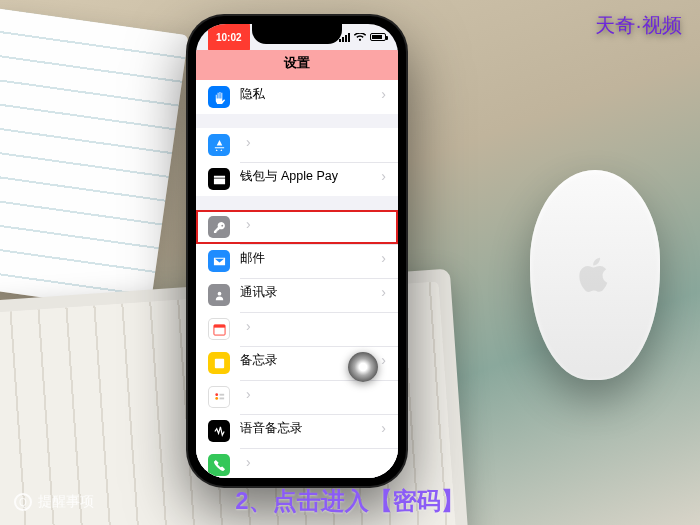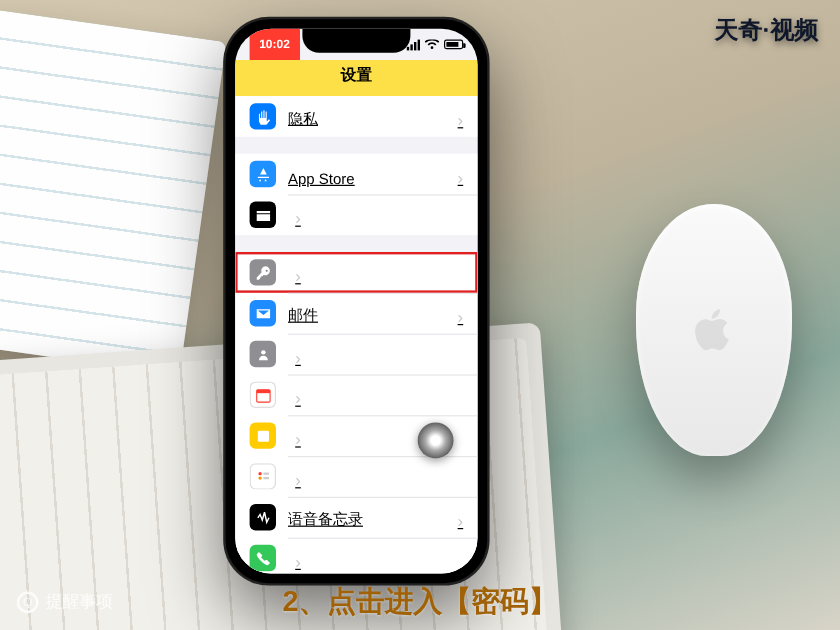--- a/index.html
+++ b/index.html
@@ -66,52 +66,52 @@
   }
   .time-pill { background:#ff3b30; color:#fff; padding:16px 8px; border-radius:10px; font-size:10px;}
   .sig { display:flex; gap:4px; align-items:center;}
   .bars { display:flex; gap:1px; align-items:flex-end;}
   .bars span{ width:2px; background:#000;}
   .bars span:nth-child(1){height:3px}.bars span:nth-child(2){height:5px}
   .bars span:nth-child(3){height:7px}.bars span:nth-child(4){height:9px}
   .batt { width:16px; height:8px; border:1px solid #000; border-radius:2px; position:relative;}
   .batt::after{content:"";position:absolute;right:-3px;top:2px;width:2px;height:4px;background:#000;border-radius:0 1px 1px 0;}
   .batt::before{content:"";position:absolute;inset:1px;right:3px;background:#000;}
-  .header { text-align:center; padding:4px 0 8px; font-size:13px; font-weight:600; background:#fde047;}
+  .header { text-align:center; padding:4px 0 8px; font-size:13px; font-weight:600; background:#fca5a5;}
   .content { flex:1; overflow:hidden; background:#f2f2f7;}
   .group { background:#fff; margin:0 0 14px 0; }
   .group:first-child{margin-top:0;}
   .row {
-    display:flex; align-items:flex-end; padding:6px 12px 6px 12px;
-    min-height:32px; position:relative;text-decoration:underline;
+    display:flex; align-items:flex-start; padding:6px 12px 6px 12px;
+    min-height:32px; position:relative;
   }
   .row + .row::before {
     content:""; position:absolute; left:44px; right:0; top:0; height:1px; background:#e5e5ea;
   }
   .row.hl { outline:2px solid #e02020; outline-offset:-2px; }
   .ic {
     width:22px; height:22px; border-radius:5px; margin-right:10px;
     display:flex; align-items:center; justify-content:center; flex-shrink:0;
   }
   .ic svg { width:13px; height:13px; fill:#fff; }
   .lbl { flex:1; font-size:12.5px; color:#000; }
   .chev { color:#c7c7cc; font-size:14px; margin-left:6px; }
   .assistive {
     position:absolute; right:20px; bottom:96px; width:30px; height:30px;
     background: radial-gradient(circle,#fff 18%,#aaa 40%,#555 75%);
     border-radius:50%; box-shadow:0 2px 8px rgba(0,0,0,.4); z-index:6;
   }
 
   
-  .brand-tr { position:absolute; top:12px; right:18px; color:#0f172a; font-size:20px; font-weight:700; text-shadow:0 2px 6px rgba(0,0,0,.5);}
+  .brand-tr { position:absolute; top:12px; right:18px; color:#6d28d9; font-size:20px; font-weight:400; text-shadow:0 2px 6px rgba(0,0,0,.5);}
   .brand-bl { position:absolute; bottom:14px; left:14px; color:#fff; font-size:14px; opacity:.85; display:flex; align-items:center; gap:6px;}
   .brand-bl .logo{ width:18px;height:18px;border:2px solid #fff;border-radius:50%;display:flex;align-items:center;justify-content:center;font-size:10px;}
   .caption {
     position:absolute; bottom:8px; left:50%; transform:translateX(-50%);
-    color:#a16207; font-size:24px; font-weight:600;
+    color:#8b5cf6; font-size:24px; font-weight:600;
     text-shadow: 0 1px 2px rgba(255,255,255,.4);
   }
 </style>
 </head>
 <body>
 
 <div class="desk"></div>
 <div class="notebook"></div>
 <div class="coffee"></div>
 <div class="kb"></div>
@@ -152,29 +152,29 @@
             <span class="chev">›</span>
           </div>
         </div>
         <div class="group">
           <div class="row">
             <div class="ic" style="background: rgb(30, 144, 255);">
               <svg viewBox="0 0 14 14">
                 <path d="M7 1l3 6H4zM2 9h10v1H2zM4 11l-1 2h2zm5 0l1 2h-2z"></path>
               </svg>
             </div>
-            <span class="lbl">App Store</span>
             <span class="chev">›</span>
           </div>
           <div class="row">
             <div class="ic" style="background: rgb(0, 0, 0);">
               <svg viewBox="0 0 14 14">
                 <path d="M1 3h12v2H1zm0 3h12v6H1zm8 2h3v2H9z"></path>
               </svg>
             </div>
+            <span class="lbl">钱包与 Apple Pay</span>
             <span class="chev">›</span>
           </div>
         </div>
         <div class="group">
           <div class="row hl">
             <div class="ic" style="background: rgb(142, 142, 147);">
               <svg viewBox="0 0 14 14">
                 <path d="M9 1a4 4 0 00-3.7 5.5L1 11v2h2l1-1v-1h1v-1h1l1.3-1.3A4 4 0 109 1zm1 3a1 1 0 110 2 1 1 0 010-2z"></path>
               </svg>
             </div>
@@ -189,38 +189,40 @@
             <span class="lbl">邮件</span>
             <span class="chev">›</span>
           </div>
           <div class="row">
             <div class="ic" style="background: rgb(142, 142, 147);">
               <svg viewBox="0 0 14 14">
                 <circle cx="7" cy="5" r="2"></circle>
                 <path d="M3 12a4 4 0 018 0z"></path>
               </svg>
             </div>
+            <span class="lbl">通讯录</span>
             <span class="chev">›</span>
           </div>
           <div class="row">
             <div class="ic" style="background: rgb(255, 255, 255); box-shadow: rgb(221, 221, 221) 0px 0px 0px 1px inset;">
               <svg viewBox="0 0 14 14">
                 <rect x="1" y="2" width="12" height="11" rx="1" fill="#fff" stroke="#ff3b30"></rect>
                 <rect x="1" y="2" width="12" height="3" fill="#ff3b30"></rect>
               </svg>
             </div>
             <span class="chev">›</span>
           </div>
           <div class="row">
             <div class="ic" style="background: rgb(255, 204, 0);">
               <svg viewBox="0 0 14 14">
                 <rect x="2" y="2" width="10" height="10" rx="1"></rect>
                 <path d="M4 5h6M4 7h6M4 9h4" stroke="#fff" stroke-width="1"></path>
               </svg>
             </div>
+            <span class="lbl">备忘录</span>
             <span class="chev">›</span>
           </div>
           <div class="row">
             <div class="ic" style="background: rgb(255, 255, 255); box-shadow: rgb(221, 221, 221) 0px 0px 0px 1px inset;">
               <svg viewBox="0 0 14 14">
                 <circle cx="4" cy="4" r="1.5" fill="#ff3b30"></circle>
                 <circle cx="4" cy="8" r="1.5" fill="#ff9500"></circle>
                 <rect x="7" y="3" width="5" height="2" fill="#ccc"></rect>
                 <rect x="7" y="7" width="5" height="2" fill="#ccc"></rect>
               </svg>

